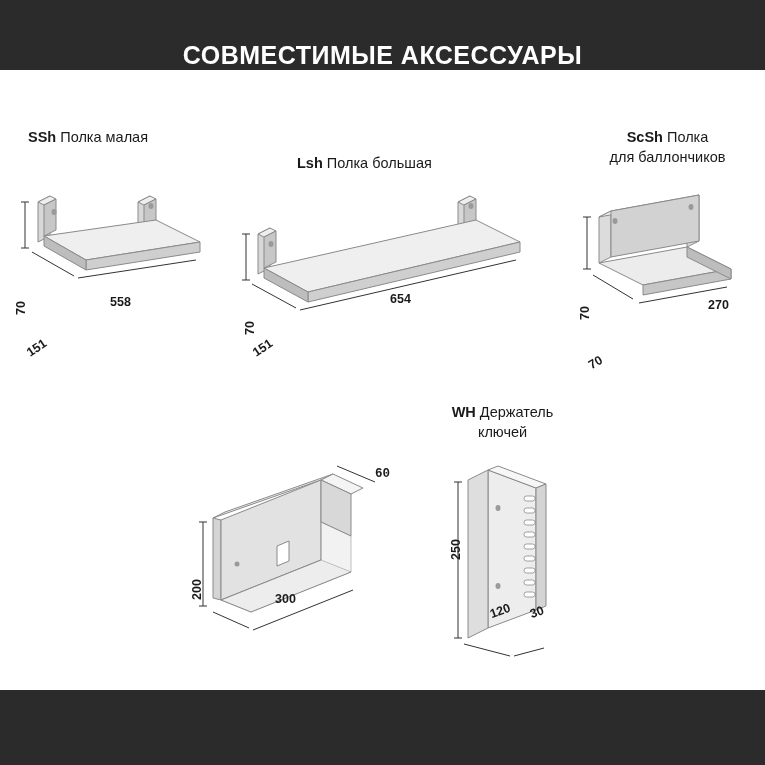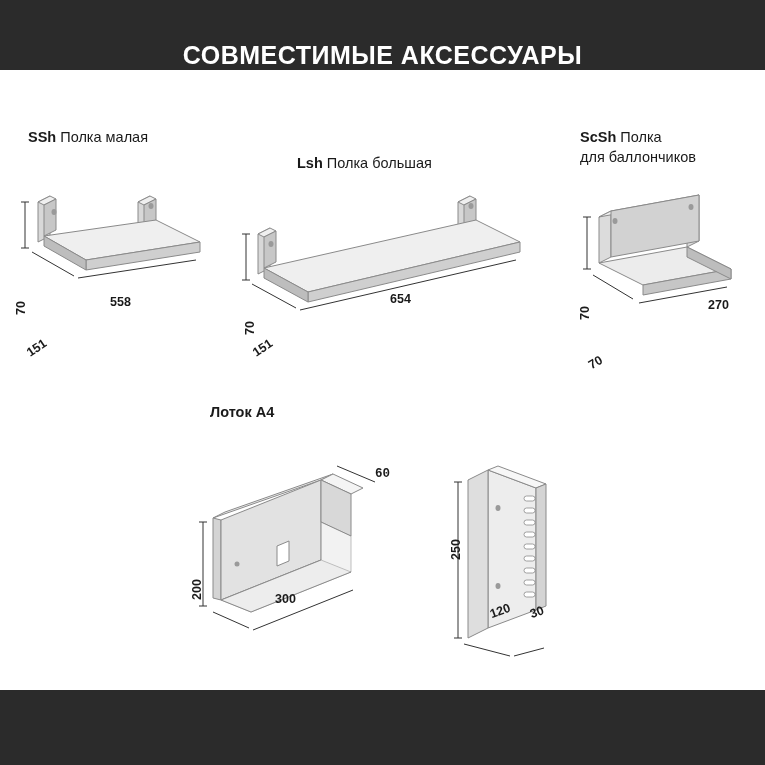--- a/index.html
+++ b/index.html
@@ -23,21 +23,21 @@
     position:absolute;left:0;top:690px;width:765px;height:75px;
     background:#2b2b2b;
   }
   .canvas{position:absolute;left:0;top:70px;width:765px;height:620px;}
 
   .item{position:absolute;}
   .title{
     font-size:14.5px;color:#1a1a1a;line-height:1.35;
   }
   .title b{font-weight:bold;}
-  .title.center{}
+  .title.center{text-align:center;}
 
   .dim{
     font-size:12.5px;color:#1a1a1a;font-weight:bold;
     position:absolute;white-space:nowrap;
   }
   .rot90{transform:rotate(-90deg);transform-origin:left top;}
   .rotdiag{transform:rotate(-34deg);transform-origin:left top;}
   .rotdiag2{transform:rotate(-30deg);transform-origin:left top;}
   .rotdiagr{transform:rotate(-20deg);transform-origin:left top;}
   svg{display:block;overflow:visible;}
@@ -143,25 +143,20 @@
       <line x1="8" y1="22" x2="16" y2="22" stroke="#333" stroke-width="1"></line>
       <line x1="8" y1="74" x2="16" y2="74" stroke="#333" stroke-width="1"></line>
       <line x1="18" y1="80" x2="58" y2="104" stroke="#333" stroke-width="1"></line>
       <line x1="64" y1="108" x2="152" y2="92" stroke="#333" stroke-width="1"></line>
     </svg>
   </div>
   <div class="dim" style="left:578px;top:250px;"><span class="rot90" style="display:inline-block;">70</span></div>
   <div class="dim" style="left:586px;top:290px;"><span class="rotdiag2" style="display:inline-block;">70</span></div>
   <div class="dim" style="left:688px;top:228px;margin-left:20px;">270</div>
 
-  <div class="item center" style="left:210px;top:333px;width:165px;">
-    <div class="title center">
-      <b>Лоток A4</b>
-    </div>
-  </div>
 
   <div class="item" style="left:185px;top:390px;width:220px;height:190px;">
     <svg width="220" height="190" viewBox="0 0 220 190">
 
       <polygon points="28,58 40,52 148,14 136,20" fill="#efefef" stroke="#8a8a8a" stroke-width="1"></polygon>
       <polygon points="28,58 36,60 36,140 28,138" fill="#d4d4d4" stroke="#8a8a8a" stroke-width="1"></polygon>
       <polygon points="36,60 136,20 136,100 36,140" fill="#e2e2e2" stroke="#8a8a8a" stroke-width="1"></polygon>
 
       <polygon points="136,20 148,14 178,28 166,34" fill="#f4f4f4" stroke="#8a8a8a" stroke-width="1"></polygon>
       <polygon points="136,20 136,62 166,76 166,34" fill="#d8d8d8" stroke="#8a8a8a" stroke-width="1"></polygon>
@@ -178,20 +173,27 @@
       <line x1="14" y1="146" x2="22" y2="146" stroke="#333" stroke-width="1"></line>
       <line x1="28" y1="152" x2="64" y2="168" stroke="#333" stroke-width="1"></line>
       <line x1="68" y1="170" x2="168" y2="130" stroke="#333" stroke-width="1"></line>
       <line x1="152" y1="6" x2="190" y2="22" stroke="#333" stroke-width="1"></line>
     </svg>
   </div>
   <div class="dim" style="left:190px;top:530px;"><span class="rot90" style="display:inline-block;">200</span></div>
   <div class="dim" style="left:375px;top:397px;font-family:Liberation Mono, monospace;">60</div>
   <div class="dim" style="left:275px;top:522px;">300</div>
 
+  <div class="item center" style="left:415px;top:333px;width:175px;">
+    <div class="title center">
+      <b>WH</b>
+      <span>Держатель</span><br>
+      <span>ключей</span>
+    </div>
+  </div>
 
   <div class="item" style="left:440px;top:390px;width:140px;height:190px;">
     <svg width="140" height="190" viewBox="0 0 140 190">
 
       <polygon points="48,10 96,28 96,150 48,168" fill="#ededed" stroke="#8a8a8a" stroke-width="1"></polygon>
       <polygon points="48,10 58,6 106,24 96,28" fill="#f7f7f7" stroke="#8a8a8a" stroke-width="1"></polygon>
       <polygon points="96,28 106,24 106,146 96,150" fill="#d4d4d4" stroke="#8a8a8a" stroke-width="1"></polygon>
 
       <polygon points="48,10 48,168 28,178 28,20" fill="#dedede" stroke="#8a8a8a" stroke-width="1"></polygon>
 

